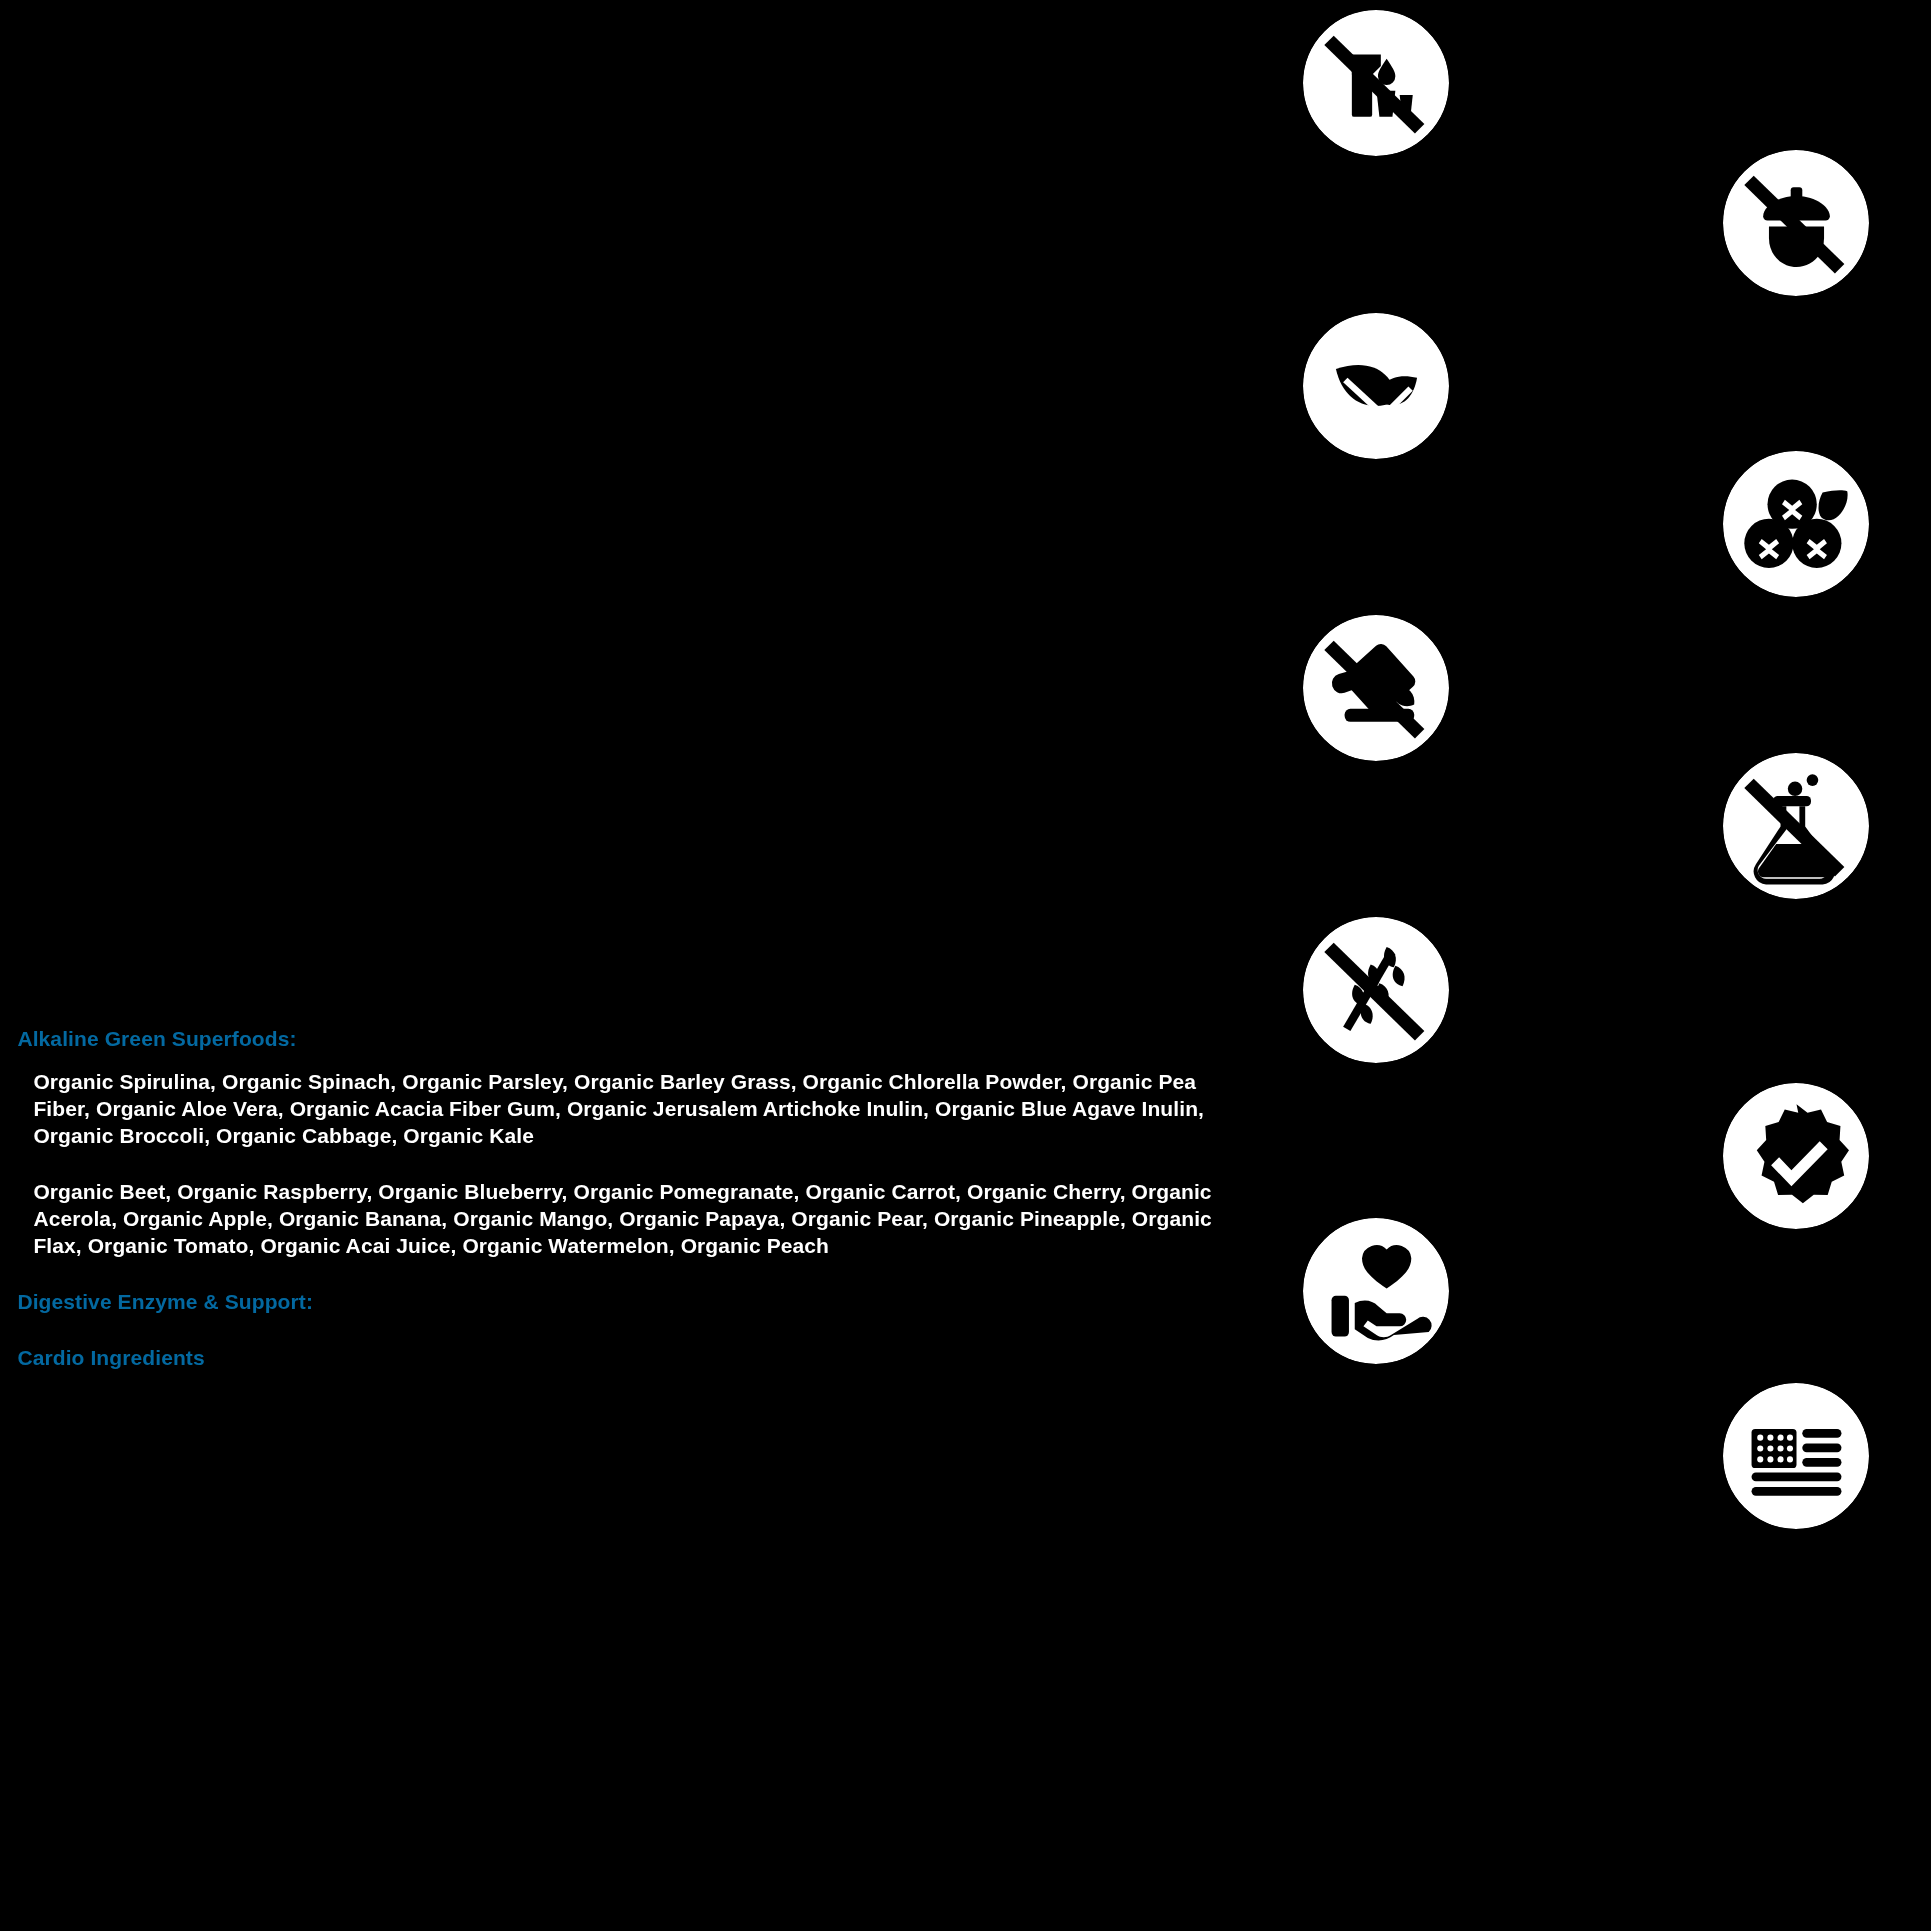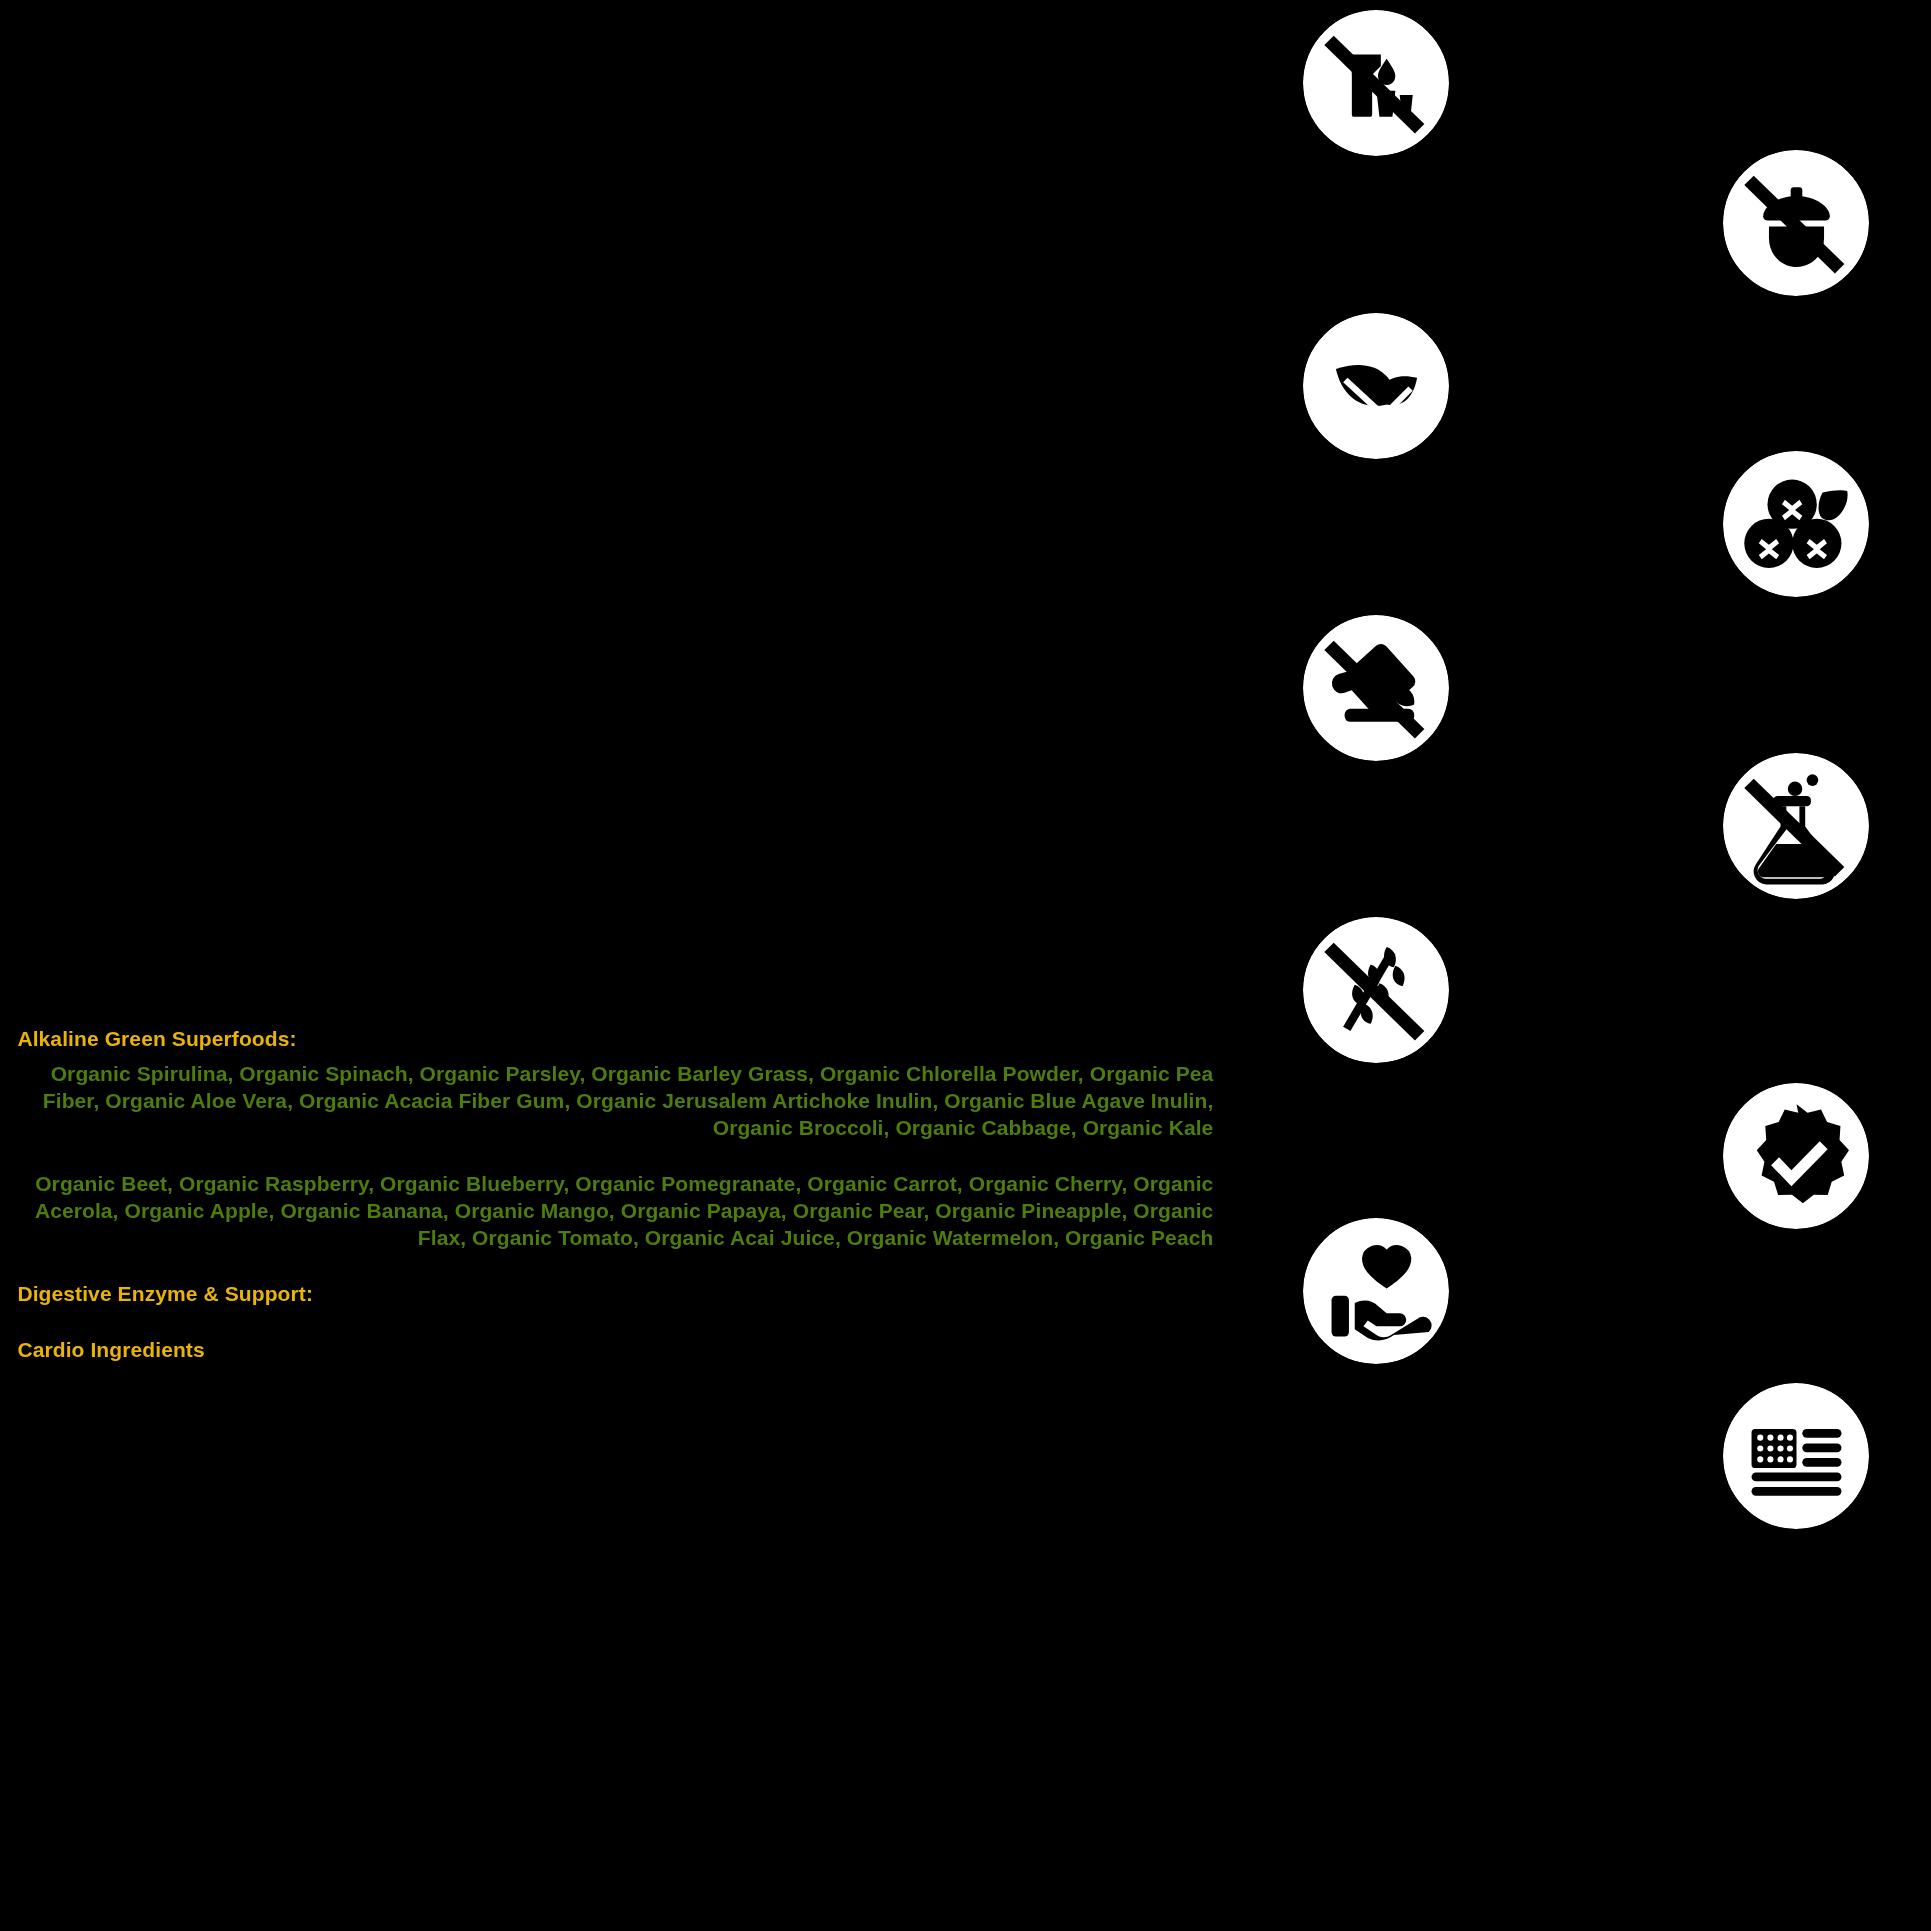--- a/index.html
+++ b/index.html
@@ -11,27 +11,26 @@
 
   
   #ingredients{
     position:absolute;left:17.4px;top:1025px;width:1246px;
     color:#2c3a44;
   }
   .blk{margin:0 0 29px 0;}
   .blk:last-child{margin-bottom:0;}
   .blk-title{
     font-size:21px;font-weight:bold;line-height:27px;
-    letter-spacing:0.1px;margin:0;color:#eab308;
+    letter-spacing:0.1px;margin:0;color:#0369a1;
   }
   .blk-body{
     font-size:21px;font-weight:bold;line-height:27px;
-    letter-spacing:0.1px;margin:8px;color:#4d7c0f;
+    letter-spacing:0.1px;margin:16px;color:#ffffff;
     max-width:1188px;
-    text-align:right;
   }
 
   
   .badge{
     position:absolute;
     border-radius:50%;
     background:#ffffff;
     box-sizing:border-box;
     display:flex;align-items:center;justify-content:center;
   }

